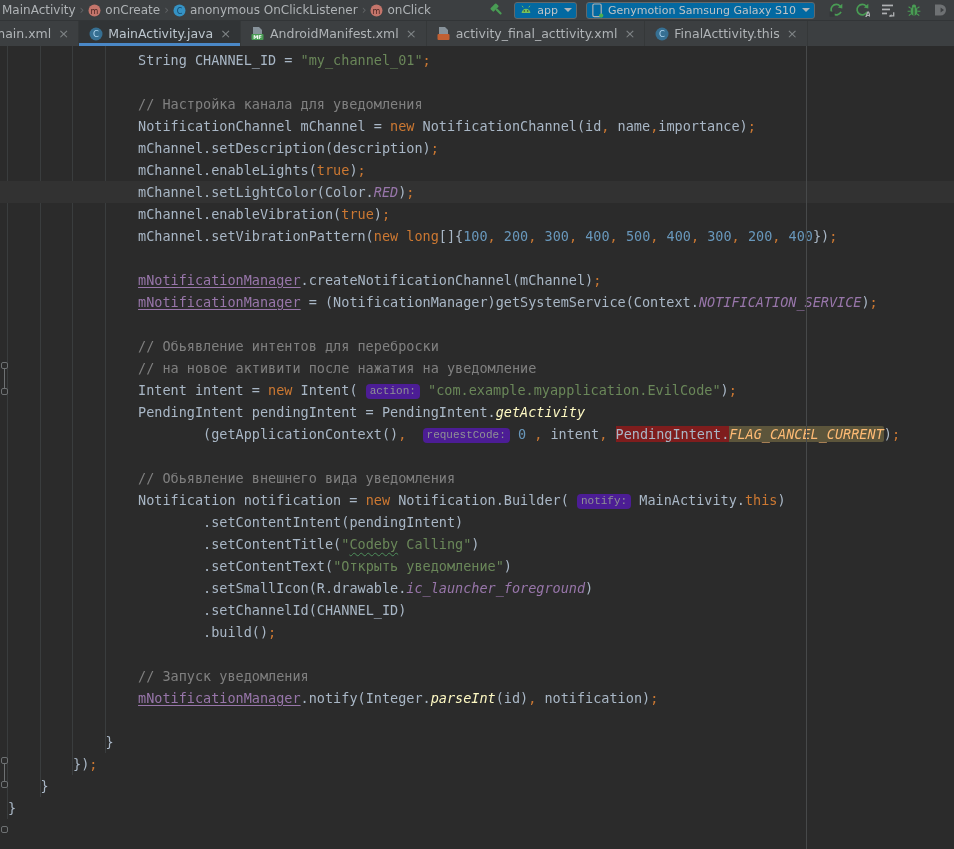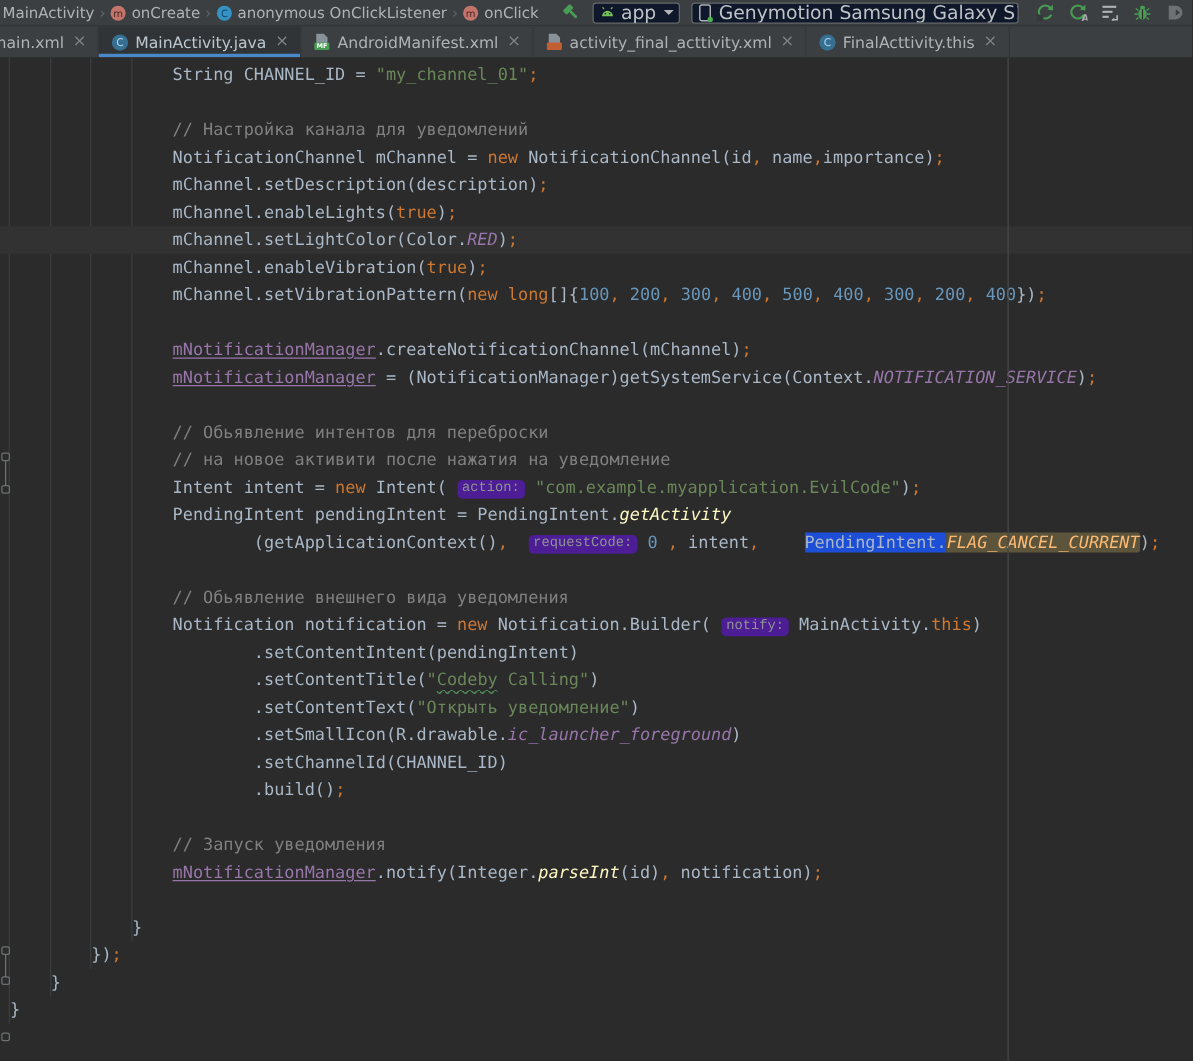--- a/index.html
+++ b/index.html
@@ -7,22 +7,22 @@
               font-family:"DejaVu Sans", sans-serif; }
   .app { width:954px; height:849px; display:flex; flex-direction:column; }
 
   
   .toolbar { height:21px; background:#3C3F41; display:flex; align-items:center;
              padding:0 6px 0 2px; border-bottom:1px solid #323537; flex:0 0 auto; }
   .breadcrumbs { display:flex; align-items:center; gap:3px; font-size:12px; color:#AFB3B6; white-space:nowrap; }
   .crumb { display:flex; align-items:center; gap:4px; cursor:default; }
   .crumb-sep { color:#606366; font-size:12px; padding:0 1px; }
   .toolbar-right { margin-left:auto; display:flex; align-items:center; gap:9px; }
-  .combo { height:17px; border:1px solid #646869; border-radius:3px; background:#0f172a;
-           display:flex; align-items:center; gap:4px; padding:0 4px; font-size:15px; color:#BFC3C6;
+  .combo { height:17px; border:1px solid #646869; border-radius:3px; background:#0369a1;
+           display:flex; align-items:center; gap:4px; padding:0 4px; font-size:11px; color:#BFC3C6;
            white-space:nowrap; }
   .combo.device { max-width:262px; overflow:hidden; }
   .arrow-down { width:0; height:0; border-left:4px solid transparent; border-right:4px solid transparent;
                 border-top:4px solid #AFB3B6; margin-left:2px; flex:0 0 auto; }
   .action-icons { display:flex; align-items:center; gap:10px; margin-left:4px; }
   .icon16 { width:16px; height:16px; display:inline-flex; align-items:center; justify-content:center; }
 
   
   .tabbar { height:25px; background:#3C3F41; display:flex; align-items:stretch; flex:0 0 auto; overflow:hidden; }
   .tab { display:flex; align-items:center; gap:5px; padding:0 9px; font-size:12.5px; color:#AFB3B6;
@@ -43,21 +43,21 @@
   .token.d  { color:#A9B7C6; }
   .token.k  { color:#CC7832; }
   .token.s  { color:#6A8759; }
   .token.se { color:#6A8759; text-decoration-line:underline; text-decoration-style:wavy;
               text-decoration-color:#4E8F5B; text-decoration-thickness:1px; text-underline-offset:3px; }
   .token.n  { color:#6897BB; }
   .token.c  { color:#808080; }
   .token.f  { color:#9876AA; text-decoration:underline; text-underline-offset:2px; }
   .token.sc { color:#9876AA; font-style:italic; }
   .token.sm { color:#fef9c3; font-style:italic; }
-  .token.hld  { color:#A9B7C6; background:#1d4ed8;margin-left:28px; }
+  .token.hld  { color:#A9B7C6; background:#7f1d1d; }
   .token.hlsc { color:#fdba74; font-style:italic; background:#5C553B; border-radius:0 2px 2px 0; }
   .token.h { display:inline-block; background:#4c1d95; color:#8F9294;
              font-family:Liberation Mono, monospace; font-size:11px; line-height:13px;
              border-radius:4px; padding:1px 4px; vertical-align:1px; }
   .fold-mark { position:absolute; left:1px; width:7px; height:7px; border:1px solid #6E7173;
                border-radius:2px; background:#2B2B2B; z-index:2; }
   .fold-line { position:absolute; left:4px; width:1px; background:#6E7173; z-index:1; }
 </style>
 </head>
 <body>
@@ -233,21 +233,21 @@
     <div class="fold-mark" style="top:316px;"></div>
     <div class="fold-mark" style="top:342px;"></div>
     <div class="fold-line" style="top:715px; height:24px;"></div>
     <div class="fold-mark" style="top:711px;"></div>
     <div class="fold-mark" style="top:735px;"></div>
     <div class="fold-mark" style="top:780px;"></div>
 
     <div class="code" id="code">
         <div class="code-line">                <span class="token d">String CHANNEL_ID = </span><span class="token s">"my_channel_01"</span><span class="token k">;</span></div>
         <div class="code-line"></div>
-        <div class="code-line">                <span class="token c">// Настройка канала для уведомлений</span></div>
+        <div class="code-line">                <span class="token c">// Настройка канала для уведомления</span></div>
         <div class="code-line">                <span class="token d">NotificationChannel mChannel = </span><span class="token k">new</span><span class="token d"> NotificationChannel(id</span><span class="token k">,</span><span class="token d"> name</span><span class="token k">,</span><span class="token d">importance)</span><span class="token k">;</span></div>
         <div class="code-line">                <span class="token d">mChannel.setDescription(description)</span><span class="token k">;</span></div>
         <div class="code-line">                <span class="token d">mChannel.enableLights(</span><span class="token k">true</span><span class="token d">)</span><span class="token k">;</span></div>
         <div class="code-line current">                <span class="token d">mChannel.setLightColor(Color.</span><span class="token sc">RED</span><span class="token d">)</span><span class="token k">;</span></div>
         <div class="code-line">                <span class="token d">mChannel.enableVibration(</span><span class="token k">true</span><span class="token d">)</span><span class="token k">;</span></div>
         <div class="code-line">                <span class="token d">mChannel.setVibrationPattern(</span><span class="token k">new</span><span class="token d"> </span><span class="token k">long</span><span class="token d">[]{</span><span class="token n">100</span><span class="token k">,</span><span class="token d"> </span><span class="token n">200</span><span class="token k">,</span><span class="token d"> </span><span class="token n">300</span><span class="token k">,</span><span class="token d"> </span><span class="token n">400</span><span class="token k">,</span><span class="token d"> </span><span class="token n">500</span><span class="token k">,</span><span class="token d"> </span><span class="token n">400</span><span class="token k">,</span><span class="token d"> </span><span class="token n">300</span><span class="token k">,</span><span class="token d"> </span><span class="token n">200</span><span class="token k">,</span><span class="token d"> </span><span class="token n">400</span><span class="token d">})</span><span class="token k">;</span></div>
         <div class="code-line"></div>
         <div class="code-line">                <span class="token f">mNotificationManager</span><span class="token d">.createNotificationChannel(mChannel)</span><span class="token k">;</span></div>
         <div class="code-line">                <span class="token f">mNotificationManager</span><span class="token d"> = (NotificationManager)getSystemService(Context.</span><span class="token sc">NOTIFICATION_SERVICE</span><span class="token d">)</span><span class="token k">;</span></div>
         <div class="code-line"></div>

